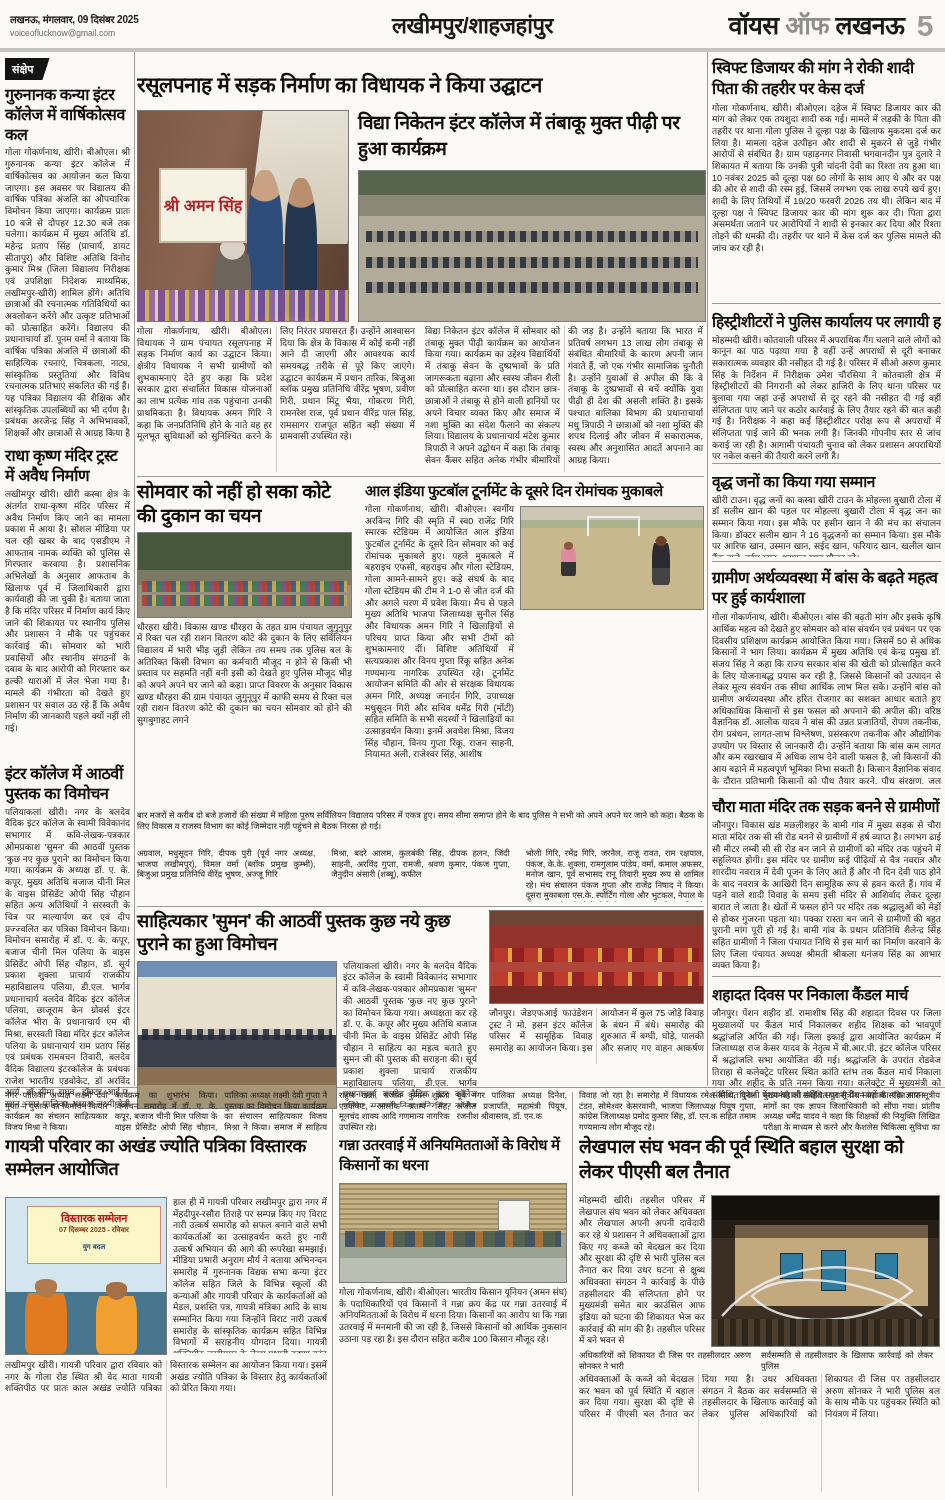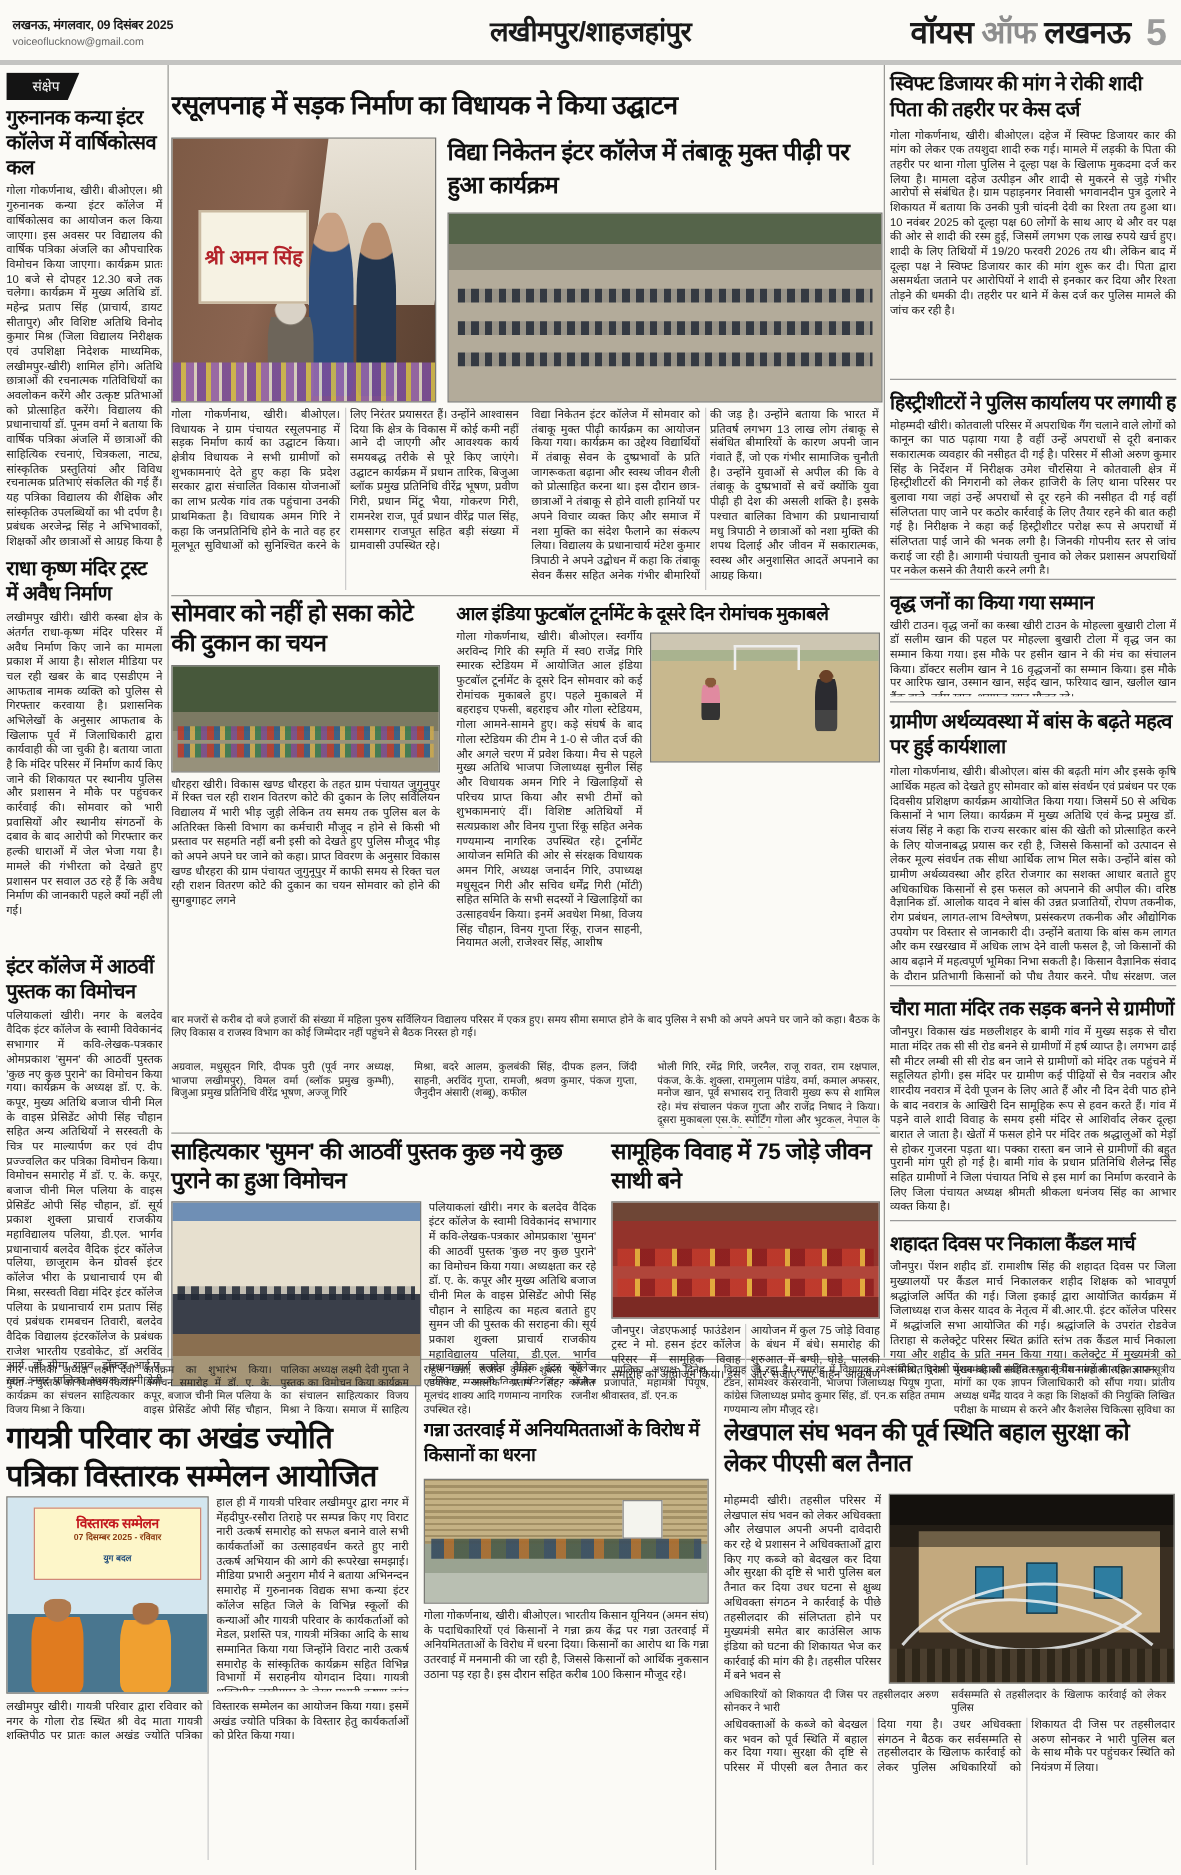--- a/index.html
+++ b/index.html
@@ -19,21 +19,21 @@
   .vl{position:absolute;width:1px;background:#9a9a96}
   .hl{position:absolute;height:1px;background:#9a9a96}
 
   h2,h3,h4{margin:0;font-weight:bold;color:#101010;letter-spacing:-.4px}
   .bd{font-size:9px;line-height:1.3;text-align:justify;color:#1d1d1d;overflow:hidden}
   .tiny{font-size:8.3px;line-height:1.27;text-align:justify;color:#222;overflow:hidden}
   .nowrap{white-space:nowrap;overflow:hidden}
 
   
   .sidebar{position:absolute;left:5px;top:58px;width:125px}
-  .kicker{display:inline-block;background:#141414;color:#fff;font-size:11px;font-weight:normal;padding:3px 16px 4px 21px;clip-path:polygon(0 0,100% 0,84% 100%,0 100%)}
+  .kicker{display:inline-block;background:#141414;color:#fff;font-size:11px;font-weight:bold;padding:3px 16px 4px 7px;clip-path:polygon(0 0,100% 0,84% 100%,0 100%)}
   .s-head{font-size:16px;line-height:1.24;margin:5px 0 3px}
   .s-body{margin-bottom:7px}
 
   
   .mid{position:absolute;left:137px;top:68px;width:567px;height:1036px}
   .lead-head{position:absolute;left:0;top:4px;width:567px;font-size:21px;line-height:1.2}
   .vidya-head{position:absolute;left:221px;top:42px;width:346px;font-size:19px;line-height:1.35}
   .band{position:absolute;left:0;top:258px;width:567px;height:146px;display:flex;gap:10px}
   .band .half{width:278px;column-count:2;column-gap:8px;column-rule:1px solid #ccc;height:146px}
   .kota{position:absolute;left:0;top:412px;width:215px}
@@ -55,21 +55,21 @@
   .r-art h3.one{font-size:15.5px;white-space:nowrap;overflow:hidden;margin:2px 0 3px}
   .r-art h3.two{font-size:16px;line-height:1.3;margin:2px 0 3px}
 
   
   .bottom{position:absolute;left:0;top:1090px;width:945px;height:406px}
   .bcol1{position:absolute;left:5px;top:0;width:322px}
   .bcol2{position:absolute;left:339px;top:0;width:228px}
   .bcol3{position:absolute;left:579px;top:0;width:361px}
   .strip{display:flex;gap:7px;height:42px;overflow:hidden;margin-bottom:3px}
   .strip .sc{flex:1;height:42px}
-  .bcol1 h3{font-size:24px;line-height:1.3;height:58px;overflow:hidden;margin-bottom:4px}
+  .bcol1 h3{font-size:18px;line-height:1.3;height:58px;overflow:hidden;margin-bottom:4px}
   .bcol2 h3{font-size:15px;line-height:1.32;height:44px;overflow:hidden;margin-bottom:4px}
   .bcol3 h3{font-size:19px;line-height:1.3;height:56px;overflow:hidden;margin-bottom:4px}
   .brow{display:flex;gap:6px}
   .caps{display:flex;gap:10px;margin:3px 0}
   .cols2{column-count:2;column-gap:8px;column-rule:1px solid #ccc}
   .cols3{column-count:3;column-gap:8px;column-rule:1px solid #ccc}
 
   
   .ph{position:relative;overflow:hidden;border:1px solid #7a7a76;background:#c9c4b8}
   .fig{position:absolute}
@@ -200,21 +200,20 @@
       <h3>साहित्यकार 'सुमन' की आठवीं पुस्तक कुछ नये कुछ पुराने का हुआ विमोचन</h3>
       <div style="display:flex;gap:6px">
         <div class="ph ph-dais" style="width:198px;height:146px;flex:none">
           <div class="prow dark" style="top:46%"></div>
         </div>
         <div class="bd" style="height:146px">पलियाकलां खीरी। नगर के बलदेव वैदिक इंटर कॉलेज के स्वामी विवेकानंद सभागार में कवि-लेखक-पत्रकार ओमप्रकाश 'सुमन' की आठवीं पुस्तक 'कुछ नए कुछ पुराने' का विमोचन किया गया। अध्यक्षता कर रहे डॉ. ए. के. कपूर और मुख्य अतिथि बजाज चीनी मिल के वाइस प्रेसिडेंट ओपी सिंह चौहान ने साहित्य का महत्व बताते हुए सुमन जी की पुस्तक की सराहना की। सूर्य प्रकाश शुक्ला प्राचार्य राजकीय महाविद्यालय पलिया, डी.एल. भार्गव प्रधानाचार्य बलदेव वैदिक इंटर कॉलेज पलिया, सरस्वती विद्या मंदिर इंटर कॉलेज पलिया के प्रधानाचार्य राम प्रताप सिंह एवं प्रबंधक रामबचन तिवारी, बलदेव वैदिक विद्यालय इंटरकॉलेज के प्रबंधक राजेश भारतीय एडवोकेट सहित अतिथियों ने सरस्वती के चित्र पर माल्यार्पण कर एवं दीप प्रज्ज्वलित कर पत्रिका विमोचन किया। नगर पालिका अध्यक्ष लक्ष्मी देवी गुप्ता ने पुस्तक का विमोचन किया। कार्यक्रम का संचालन साहित्यकार विजय मिश्रा ने किया। समाज में साहित्य की</div>
       </div>
     </div>
 
     <div class="viv">
-      <h3>सामूहिक विवाह में 75 जोड़े जीवन साथी बने</h3>
       <div class="ph ph-viv" style="width:213px;height:92px">
         <div class="prow redgold" style="top:40%;height:14px"></div>
         <div class="prow redgold" style="top:66%;height:14px"></div>
       </div>
       <div class="bd cols2" style="height:56px;margin-top:4px">जौनपुर। जेडएफआई फाउंडेशन ट्रस्ट ने मो. हसन इंटर कॉलेज परिसर में सामूहिक विवाह समारोह का आयोजन किया। इस आयोजन में कुल 75 जोड़े विवाह के बंधन में बंधे। समारोह की शुरुआत में बग्घी, घोड़े, पालकी और सजाए गए वाहन आकर्षण का केंद्र रहे। विभिन्न क्षेत्रों से बारातें कॉलेज के मैदान पर पहुंचीं, जहां विधिवत संस्कार संपन्न कराया गया। पुष्प वर्षा और स्वागत के साथ वैवाहिक रस्मों के साथ घरेलू सामान व आवश्यक राशन भी भेंट किया गया। भव्य नजारा देखने को मिला और बड़ी संख्या में लोग समारोह के साक्षी बने। कार्यक्रम के तहत अब तक सैकड़ों जोड़ों का विवाह कराया गया है। उद्देश्य गरीब परिवारों को सहारा देना है।</div>
     </div>
   </section>
 
   <section class="rcol">
     <div class="r-art">

